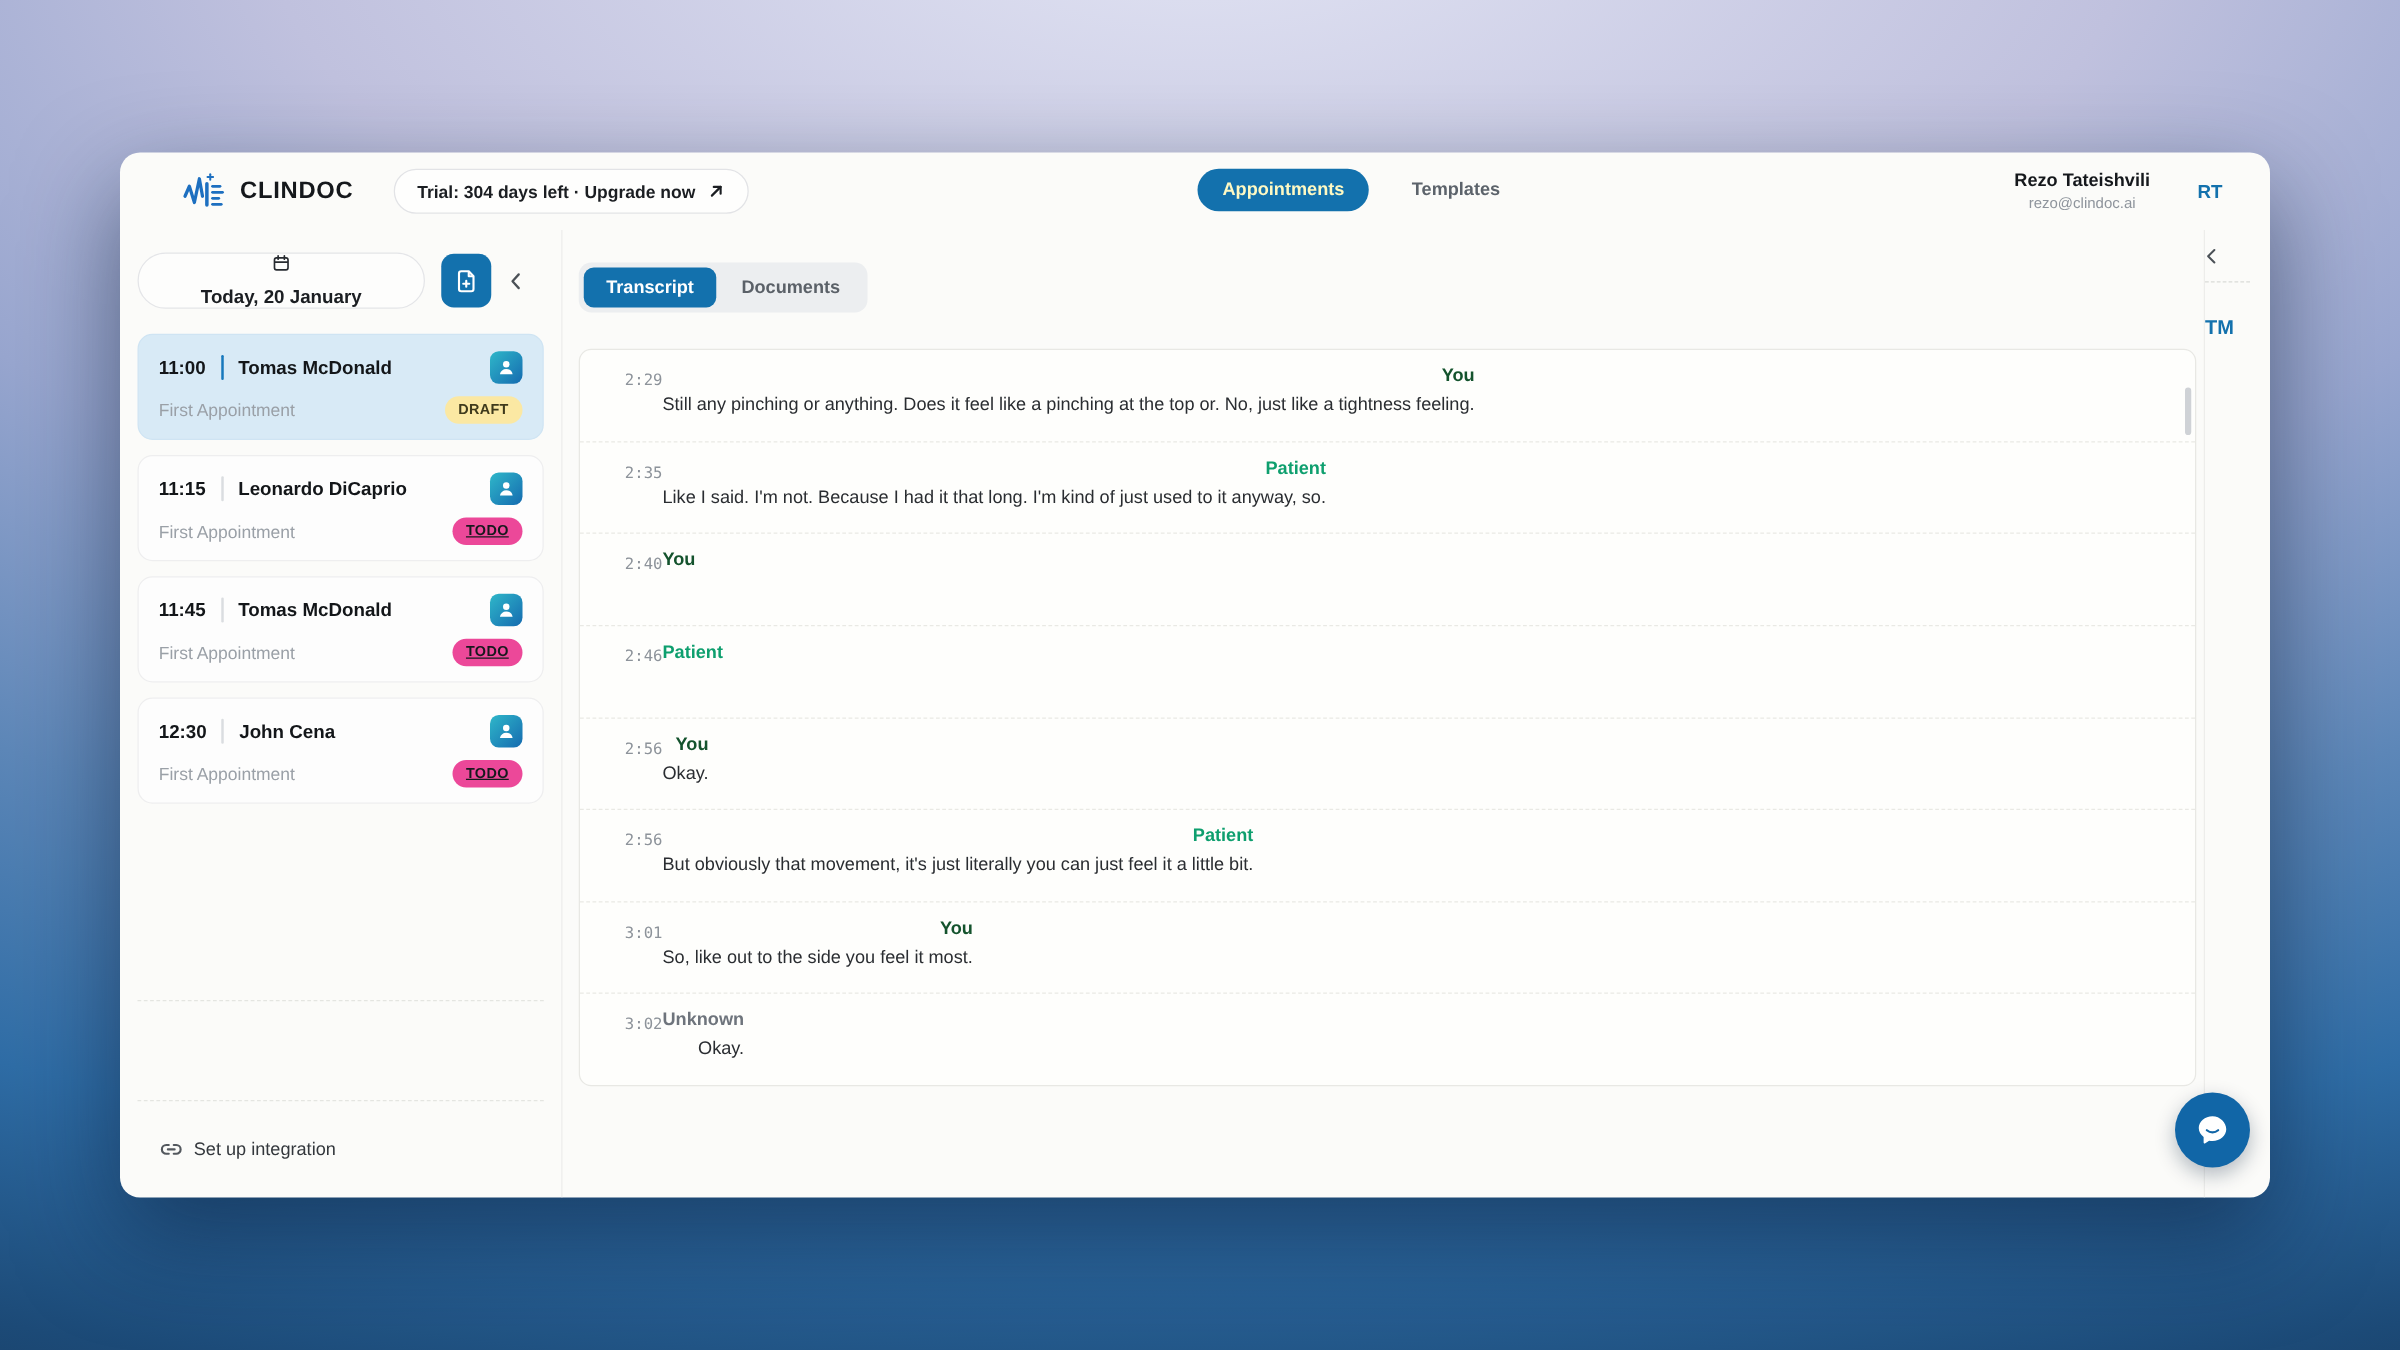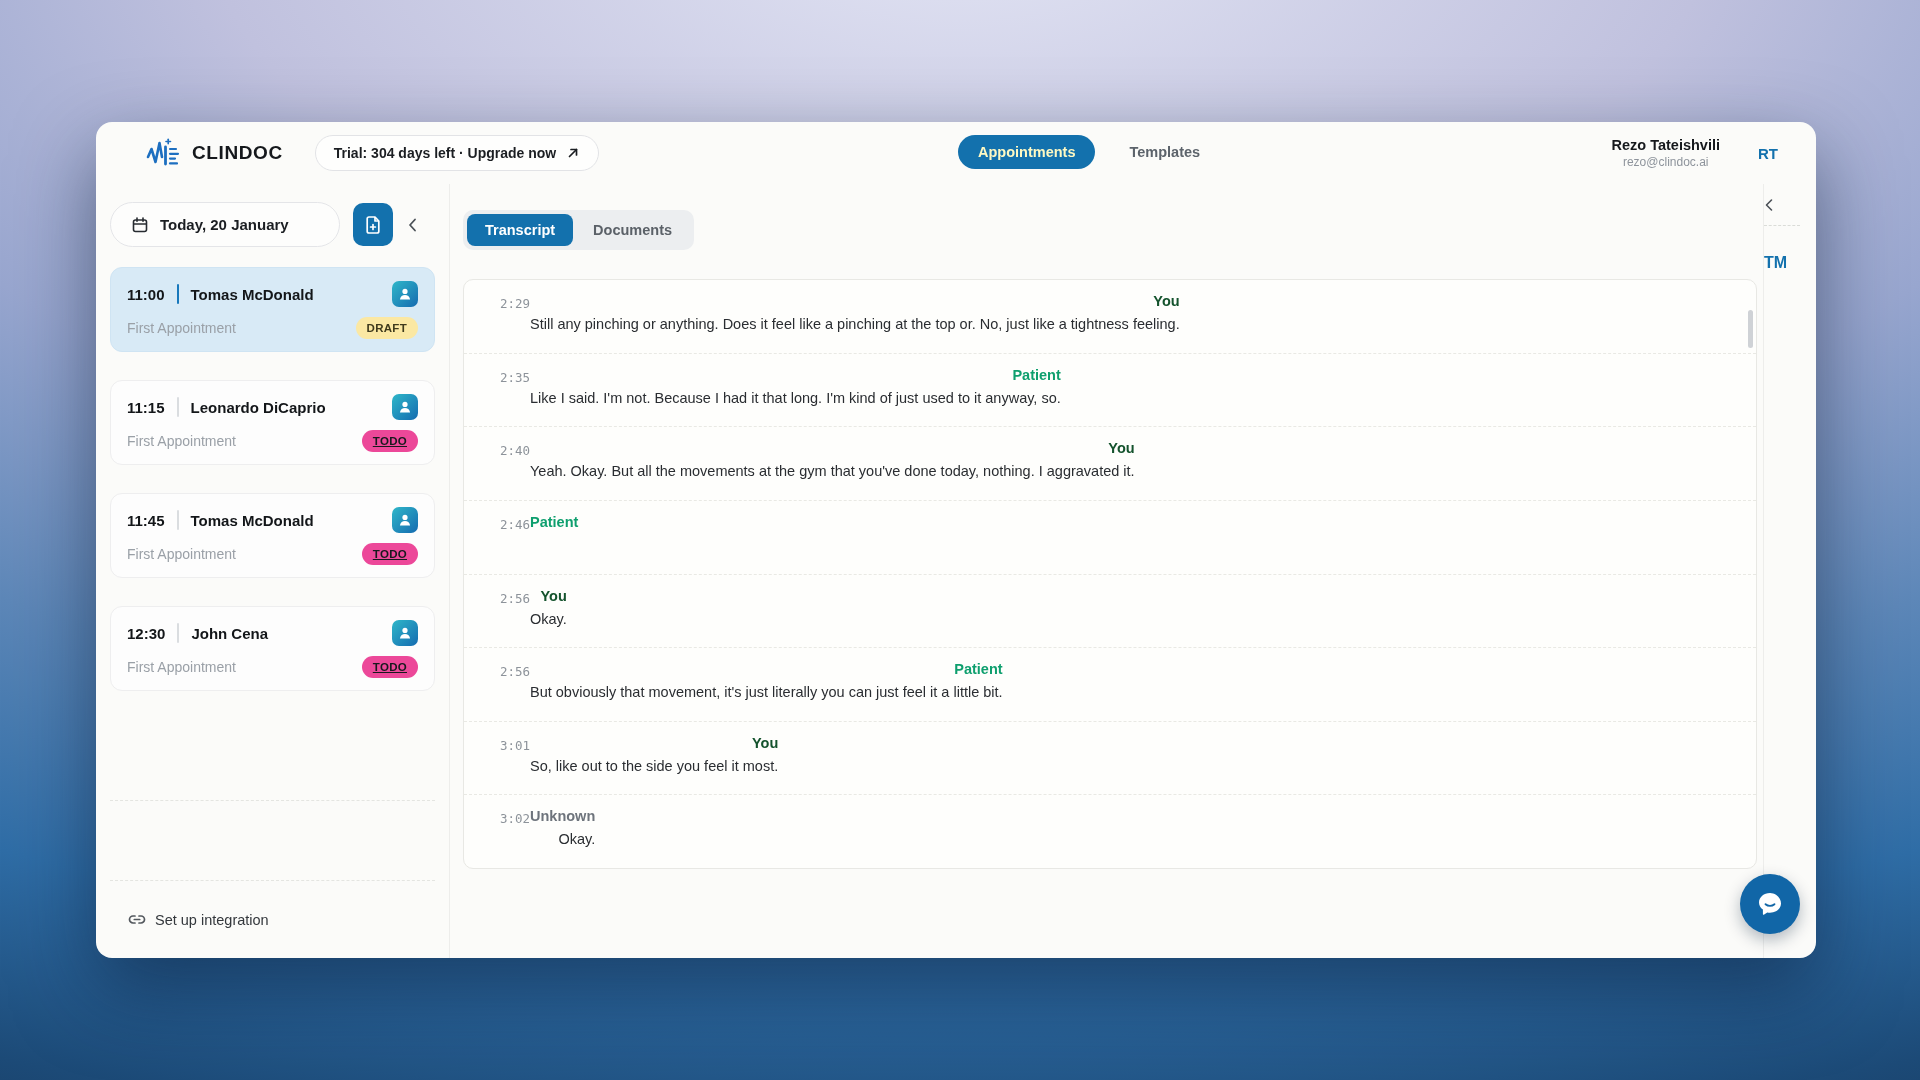--- a/index.html
+++ b/index.html
@@ -40,27 +40,27 @@
     background:none; border:none; font-family:inherit; cursor:pointer; }
 
   
   .content { position:absolute; top:62px; left:0; right:0; bottom:0; }
 
   
   .sidebar { position:absolute; left:0; top:0; bottom:0; width:354px;
     border-right:1px solid #ededeb; padding:18px 14px 0; }
   .sidebar-top { display:flex; align-items:center; }
   .date-pill { display:flex; align-items:center; gap:11px; border:1px solid #e4e5e8;
-    border-radius:999px; height:45px; padding:0 20px; width:230px; background:#fdfdfc; cursor:pointer; }
+    border-radius:999px; height:45px; padding:0 20px; width:230px; background:#fdfdfc; cursor:pointer;flex-direction:column; }
   .date-label { font-size:15px; font-weight:600; color:#1b1e22; white-space:nowrap; }
   .new-note-btn { width:40px; height:43px; border-radius:10px; background:#1371ad;
     display:flex; align-items:center; justify-content:center; border:none; margin-left:13px; cursor:pointer; }
   .collapse-btn { margin-left:14px; background:none; border:none; display:flex; cursor:pointer; }
 
-  .appt-list { margin-top:20px; display:flex; flex-direction:column; gap:28px; }
+  .appt-list { margin-top:20px; display:flex; flex-direction:column; gap:12px; }
   .appt-card { border-radius:12px; padding:13px 16px 12px; background:#fdfdfd;
     border:1px solid #eeeeef; cursor:pointer; }
   .appt-card.selected { background:#d8eaf6; border-color:#cfe4f3; }
   .appt-row1 { display:flex; align-items:center; gap:12px; }
   .appt-time { font-size:15px; font-weight:700; color:#131619; }
   .appt-div { width:2px; height:20px; background:#dadde0; border-radius:2px; }
   .appt-card.selected .appt-div { background:#1778bc; }
   .appt-name { font-size:15px; font-weight:700; color:#131619; }
   .appt-avatar { margin-left:auto; width:26px; height:26px; border-radius:7px;
     background:linear-gradient(135deg,#2fb7c9,#156bb0);
@@ -291,21 +291,20 @@
               <div class="t-time">2:35</div>
               <div class="t-body">
                 <div class="t-speaker patient">Patient</div>
                 <div class="t-text">Like I said. I'm not. Because I had it that long. I'm kind of just used to it anyway, so.</div>
               </div>
             </div>
             <div class="t-row">
               <div class="t-time">2:40</div>
               <div class="t-body">
                 <div class="t-speaker you">You</div>
-                <div class="t-text">Yeah. Okay. But all the movements at the gym that you've done today, nothing. I aggravated it.</div>
               </div>
             </div>
             <div class="t-row">
               <div class="t-time">2:46</div>
               <div class="t-body">
                 <div class="t-speaker patient">Patient</div>
               </div>
             </div>
             <div class="t-row">
               <div class="t-time">2:56</div>

